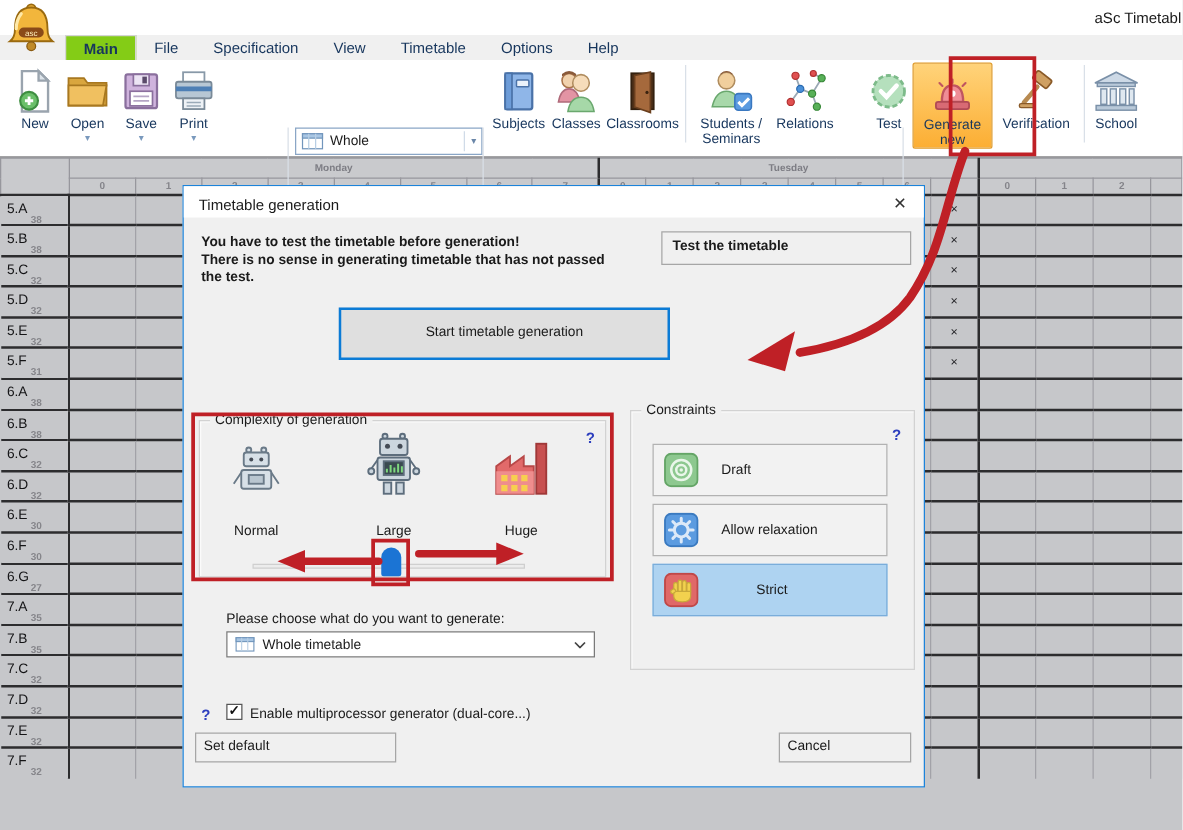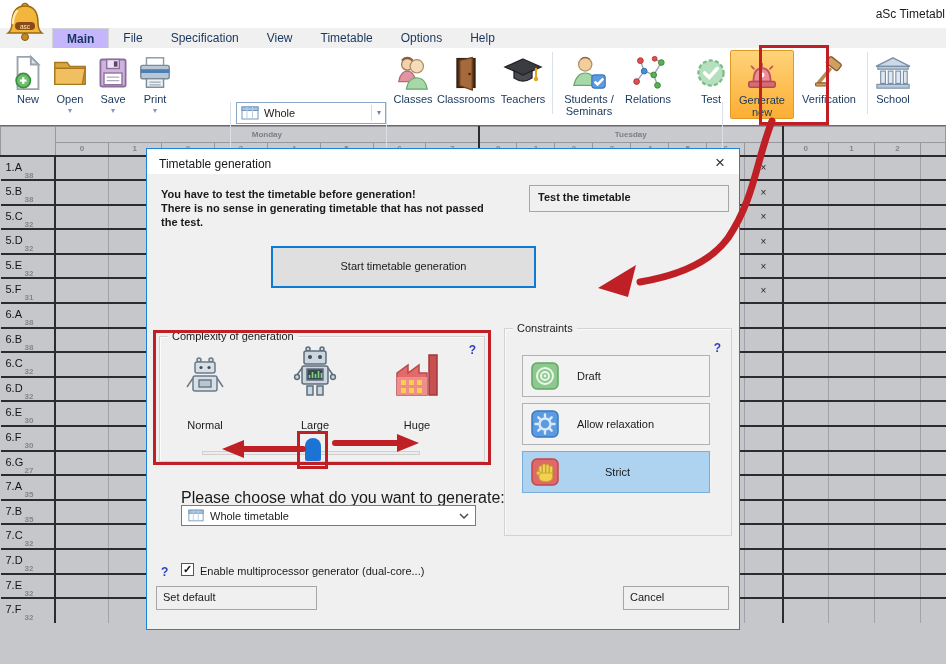--- a/index.html
+++ b/index.html
@@ -5,21 +5,21 @@
   * { margin:0; padding:0; box-sizing:border-box; }
   html,body { width:946px; height:664px; font-family:"Liberation Sans", sans-serif; background:#fff; overflow:hidden; position:relative; }
 
   
   .titlebar { position:absolute; left:0; top:0; width:946px; height:28px; background:#fff; z-index:3; }
   .app-title { position:absolute; right:1px; top:7px; font-size:12px; color:#1a1a1a; white-space:nowrap; }
   .logo { position:absolute; left:3px; top:1px; width:44px; height:42px; z-index:6; }
 
   .menubar { position:absolute; left:0; top:28px; width:946px; height:20px; background:#f0f0f0; z-index:3; padding-left:52px; display:flex; }
   .tab { display:inline-block; padding:0 14px; height:20px; line-height:20px; font-size:12px; color:#17365d; cursor:default; }
-  .tab.active { background:#c4b5fd; border:1px solid #d4d4d4; border-bottom:none; font-weight:bold; }
+  .tab.active { background:#84cc16; border:1px solid #d4d4d4; border-bottom:none; font-weight:bold; }
 
   .ribbon { position:absolute; left:0; top:48px; width:946px; height:77px; background:#fff; z-index:2; }
   .sec { position:absolute; top:2px; display:flex; align-items:flex-start; }
   .sec-left { left:8px; }
   .sec-data { left:391px; }
   .sec-actions { left:692px;justify-content:center; }
   .tbtn { display:flex; flex-direction:column; align-items:center; padding-top:2px; cursor:default; }
   .ticon { height:42px; display:flex; align-items:center; justify-content:center; }
   .tlabel { font-size:11px; line-height:11.5px; color:#17365d; text-align:center; }
   .tdrop { font-size:8px; color:#7a99bd; margin-top:1px; line-height:8px; }
@@ -73,21 +73,21 @@
   .ar-complex { left:6px; top:181px; width:338px; height:135px; z-index:4; }
   .ar-thumb { left:137px; top:94px; width:31px; height:38px; z-index:4; }
   .ar-generate { left:759px; top:45px; width:70px; height:80px; z-index:9; }
   .annot-svg { position:absolute; pointer-events:none; }
 
   .cbtn { position:absolute; left:17px; width:188px; height:42px; background:#f2f2f2; border:1px solid #b2b2b2; display:flex; align-items:center; cursor:default; }
   .cbtn .ci { margin-left:8px; width:28px; height:28px; }
   .cbtn .cl { margin-left:18px; font-size:11px; }
   .cbtn.sel { background:#aed3f1; border:1px solid #7aadda; }
 
-  .gen-label { position:absolute; left:34px; top:340px; font-size:16px; }
+  .gen-label { position:absolute; left:34px; top:340px; font-size:11px; }
   .combo { position:absolute; left:34px; top:356px; width:295px; height:21px; background:#fff; border:1px solid #7a7a7a; display:flex; align-items:center; padding:0 6px; }
   .combo .cval { margin-left:6px; flex:1; font-size:11px; }
 
   .mp-help { left:14px; top:416px; }
   .cbox { position:absolute; left:34px; top:414px; width:13px; height:13px; background:#fff; border:1px solid #555; font-size:11px; line-height:11px; text-align:center; font-weight:bold; color:#111; }
   .mp-label { position:absolute; left:53px; top:416px; font-size:11px; }
 </style>
 </head>
 <body>
 
@@ -173,20 +173,30 @@
       <rect x="1" y="1" width="16" height="3.5" fill="#a8c6e4" stroke="#7296bc"></rect>
       <path d="M6 1 v12 M11.5 1 v12" stroke="#b9cfe4"></path>
     </svg>
     <span class="vlabel">Whole</span>
     <span class="varrow">▾</span>
   </div>
 
   <div class="rsep" style="left:386px"></div>
 
   <div class="sec sec-data">
+    <div class="tbtn" style="width:48px">
+      <span class="ticon">
+        <svg width="36" height="38" viewBox="0 0 40 40">
+          <rect x="8" y="4" width="24" height="32" rx="2" fill="#8fb6e8" stroke="#4a72a8" stroke-width="2"></rect>
+          <rect x="8" y="4" width="6" height="32" fill="#6d9cd8" stroke="#4a72a8" stroke-width="1.5"></rect>
+          <rect x="18" y="10" width="11" height="6" rx="1" fill="#eaf2fb" stroke="#4a72a8" stroke-width="1.3"></rect>
+        </svg>
+        </span>
+      <span class="tlabel">Subjects</span>
+    </div>
     <div class="tbtn" style="width:44px">
       <span class="ticon">
         <svg width="38" height="38" viewBox="0 0 40 40">
           <circle cx="14" cy="11" r="6" fill="#f1d2ad" stroke="#a9744a" stroke-width="1.3"></circle>
           <path d="M8 7.5 q6-4.5 12 0 v-2 q-6-5-12 0 z" fill="#8a5a3a"></path>
           <path d="M5 29 q2-11 9-11 q7 0 9 11 z" fill="#e394a4" stroke="#b06a7a" stroke-width="1.3"></path>
           <circle cx="24" cy="13" r="7" fill="#f6dcba" stroke="#b08d5f" stroke-width="1.3"></circle>
           <path d="M13 37 q2-12 11-12 q9 0 11 12 z" fill="#a6d8a8" stroke="#6aa86e" stroke-width="1.3"></path>
         </svg>
         </span>
@@ -194,31 +204,20 @@
     </div>
     <div class="tbtn" style="width:62px">
       <span class="ticon">
         <svg width="36" height="38" viewBox="0 0 40 40">
           <rect x="10" y="4" width="20" height="32" fill="#4a2e18" stroke="#33200f" stroke-width="1.5"></rect>
           <path d="M13 6 L27 3 L27 39 L13 34 z" fill="#a5693c" stroke="#6a3f1e" stroke-width="1.5"></path>
           <circle cx="24" cy="21" r="1.4" fill="#3a2310"></circle>
         </svg>
         </span>
       <span class="tlabel">Classrooms</span>
-    </div>
-    <div class="tbtn" style="width:52px">
-      <span class="ticon">
-        <svg width="40" height="36" viewBox="0 0 40 36">
-          <path d="M20 4 L38 12 L20 20 L2 12 z" fill="#3b3b42" stroke="#232328" stroke-width="1.3"></path>
-          <path d="M11 16 v7 q9 6 18 0 v-7 l-9 4 z" fill="#4a4a52" stroke="#232328" stroke-width="1.3"></path>
-          <path d="M33 13 v9" stroke="#e0a81f" stroke-width="2"></path>
-          <circle cx="33" cy="24" r="2.2" fill="#e0a81f"></circle>
-        </svg>
-        </span>
-      <span class="tlabel">Teachers</span>
     </div>
     <div class="vsep"></div>
     <div class="tbtn" style="width:66px">
       <span class="ticon">
         <svg width="38" height="38" viewBox="0 0 40 40">
           <circle cx="16" cy="11" r="7" fill="#f1cf9d" stroke="#b08d5f" stroke-width="1.3"></circle>
           <path d="M11 6 q5-4 10 0 v-1 q-5-4-10 0 z" fill="#8a5a3a"></path>
           <path d="M4 33 q3-13 12-13 q9 0 12 13 z" fill="#a8d8aa" stroke="#6aa86e" stroke-width="1.3"></path>
           <rect x="23" y="22" width="14" height="14" rx="3" fill="#5b9be0" stroke="#3a78c0" stroke-width="1.3"></rect>
           <path d="M26 29 l3 3 l6-6" stroke="#fff" stroke-width="2.6" fill="none"></path>
@@ -345,21 +344,21 @@
           <th class="per">5</th>
           <th class="per">6</th>
           <th class="per">7</th>
           <th class="per dstart">0</th>
           <th class="per">1</th>
           <th class="per">2</th>
           <th class="per"></th>
         </tr>
         <tr class="crow">
           <th class="rl">
-            <span class="cn">1.A</span>
+            <span class="cn">5.A</span>
             <span class="cc">38</span>
           </th>
           <td class=""></td>
           <td class=""></td>
           <td class=""></td>
           <td class=""></td>
           <td class=""></td>
           <td class=""></td>
           <td class=""></td>
           <td class=""></td>

